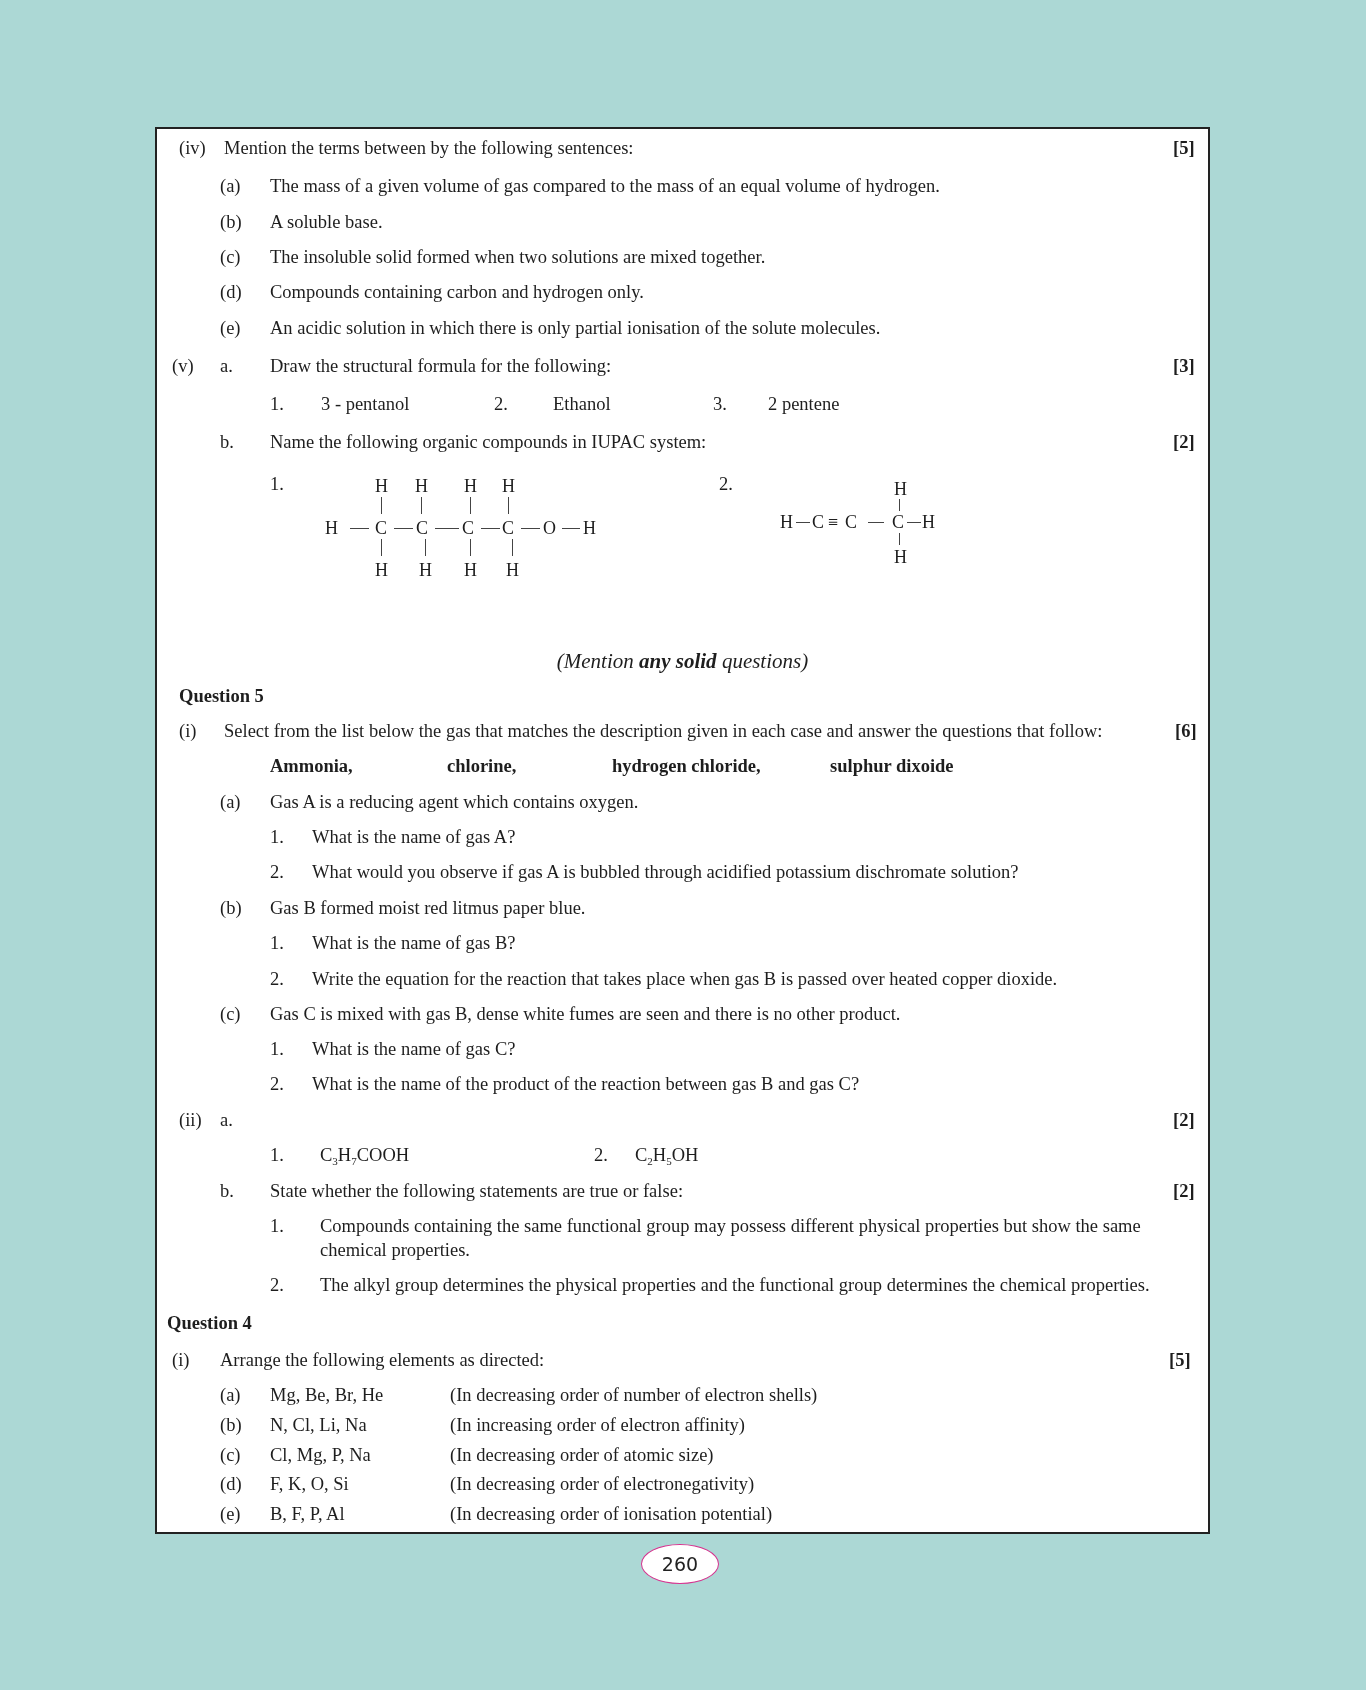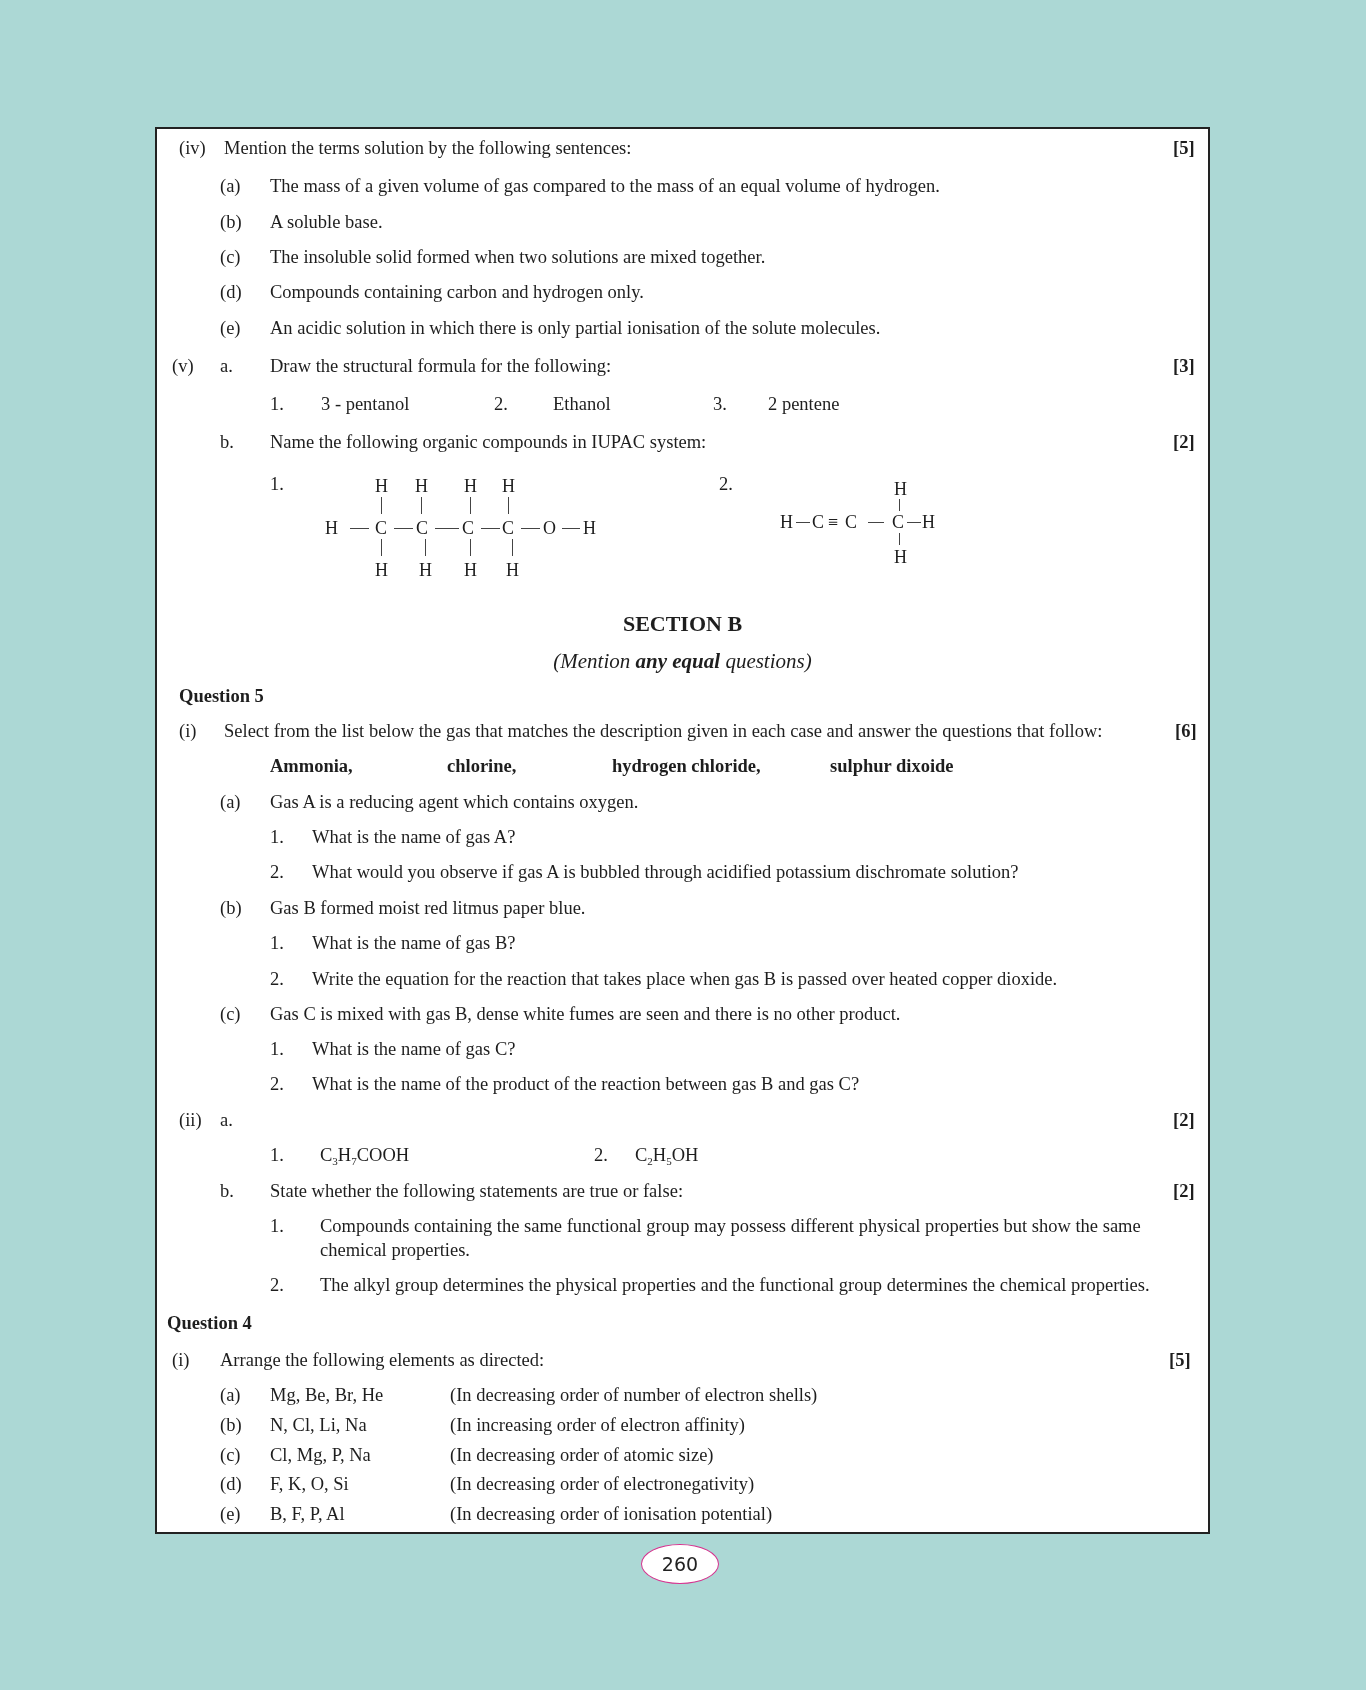--- a/index.html
+++ b/index.html
@@ -24,21 +24,21 @@
     display:flex; align-items:center; justify-content:center;
     font-family:"DejaVu Sans", sans-serif; font-size:19px; color:#222;
   }
 </style>
 </head>
 <body>
 
 <div class="page">
 
   <span class="t" style="left:22px;top:8px">(iv)</span>
-  <span class="t" style="left:67px;top:8px">Mention the terms solution by the following sentences:</span>
+  <span class="t" style="left:67px;top:8px">Mention the terms between by the following sentences:</span>
   <span class="r" style="left:1016px;top:8px">[5]</span>
 
   <span class="t" style="left:63px;top:46px">(a)</span>
   <span class="t" style="left:113px;top:46px">The mass of a given volume of gas compared to the mass of an equal volume of hydrogen.</span>
   <span class="t" style="left:63px;top:82px">(b)</span>
   <span class="t" style="left:113px;top:82px">A soluble base.</span>
   <span class="t" style="left:63px;top:117px">(c)</span>
   <span class="t" style="left:113px;top:117px">The insoluble solid formed when two solutions are mixed together.</span>
   <span class="t" style="left:63px;top:152px">(d)</span>
   <span class="t" style="left:113px;top:152px">Compounds containing carbon and hydrogen only.</span>
@@ -107,22 +107,21 @@
     <span class="chem" style="left:671px;top:383px">≡</span>
     <span class="chem" style="left:688px;top:383px">C</span>
     <div class="hl" style="left:711px;top:393px;width:16px"></div>
     <span class="chem" style="left:735px;top:383px">C</span>
     <div class="hl" style="left:750px;top:393px;width:14px"></div>
     <span class="chem" style="left:765px;top:383px">H</span>
     <div class="vl" style="left:742px;top:404px;height:12px"></div>
     <span class="chem" style="left:737px;top:418px">H</span>
   </div>
 
-  <div style="position:absolute;left:0;width:1051px;top:482px;text-align:center;font-size:22px;font-weight:bold">SECTION B</div>
-  <div style="position:absolute;left:0;width:1051px;top:520px;text-align:center;font-size:21px;font-style:italic"><span>(Mention </span><b>any equal</b><span> questions)</span></div>
+  <div style="position:absolute;left:0;width:1051px;top:520px;text-align:center;font-size:21px;font-style:italic"><span>(Mention </span><b>any solid</b><span> questions)</span></div>
 
   <span class="t b" style="left:22px;top:556px">Question 5</span>
   <span class="t" style="left:22px;top:591px">(i)</span>
   <span class="t" style="left:67px;top:591px">Select from the list below the gas that matches the description given in each case and answer the questions that follow:</span>
   <span class="r" style="left:1018px;top:591px">[6]</span>
 
   <span class="t b" style="left:113px;top:626px">Ammonia,</span>
   <span class="t b" style="left:290px;top:626px">chlorine,</span>
   <span class="t b" style="left:455px;top:626px">hydrogen chloride,</span>
   <span class="t b" style="left:673px;top:626px">sulphur dixoide</span>

